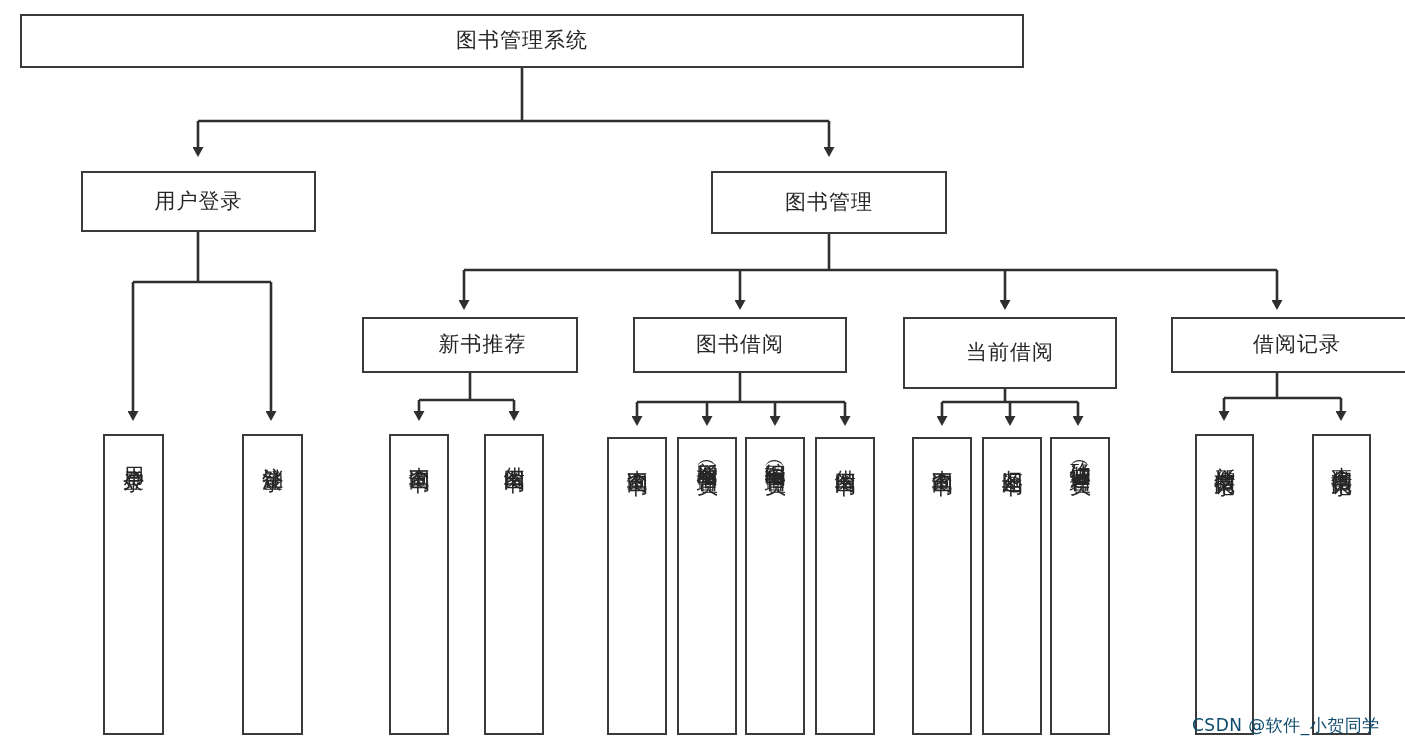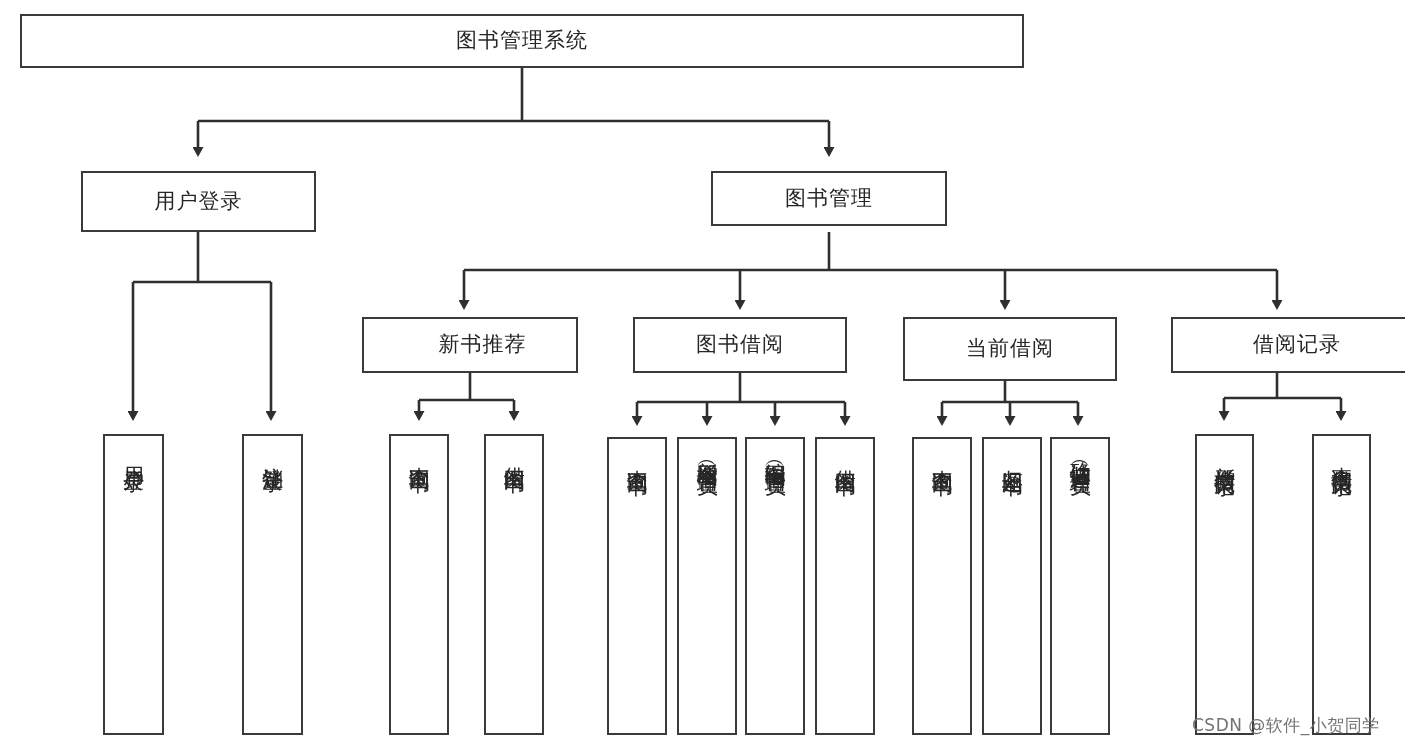--- a/index.html
+++ b/index.html
@@ -50,21 +50,21 @@
     text-orientation: upright;
     font-size: 21px;
     line-height: 1.35;
     letter-spacing: 2px;
     white-space: nowrap;
     color: #262626;
   }
   .watermark {
     position: absolute;
     font-size: 17px;
-    color: #737373;
+    color: #0c4a6e;
     white-space: nowrap;
     letter-spacing: 0.5px;
   }
 </style>
 </head>
 <body>
 
 <div id="canvas">
 
   <svg class="wires" viewBox="0 0 1405 747">
@@ -117,31 +117,31 @@
     </g>
   </svg>
 
   <div class="node horiz" style="left:20px; top:14px; width:1004px; height:54px;">
     <span>图书管理系统</span>
   </div>
 
   <div class="node horiz" style="left:81px; top:171px; width:235px; height:61px;">
     <span>用户登录</span>
   </div>
-  <div class="node horiz" style="left:711px; top:171px; width:236px; height:55px;font-family:Liberation Serif, serif;">
+  <div class="node horiz" style="left:711px; top:171px; width:236px; height:63px;font-family:Liberation Serif, serif;">
     <span>图书管理</span>
   </div>
 
   <div class="node horiz" style="left:362px; top:317px; width:216px; height:56px;padding-left:25px;">
     <span>新书推荐</span>
   </div>
   <div class="node horiz" style="left:633px; top:317px; width:214px; height:56px;align-items:center;">
     <span>图书借阅</span>
   </div>
-  <div class="node horiz" style="left:903px; top:317px; width:214px; height:64px;">
+  <div class="node horiz" style="left:903px; top:317px; width:214px; height:72px;">
     <span>当前借阅</span>
   </div>
   <div class="node horiz" style="left:1171px; top:317px; width:252px; height:56px;">
     <span>借阅记录</span>
   </div>
 
   <div class="node vert" style="left:103px; top:434px; width:61px; height:301px;">
     <span class="vert-label">用户登录</span>
   </div>
   <div class="node vert" style="left:242px; top:434px; width:61px; height:301px;">

